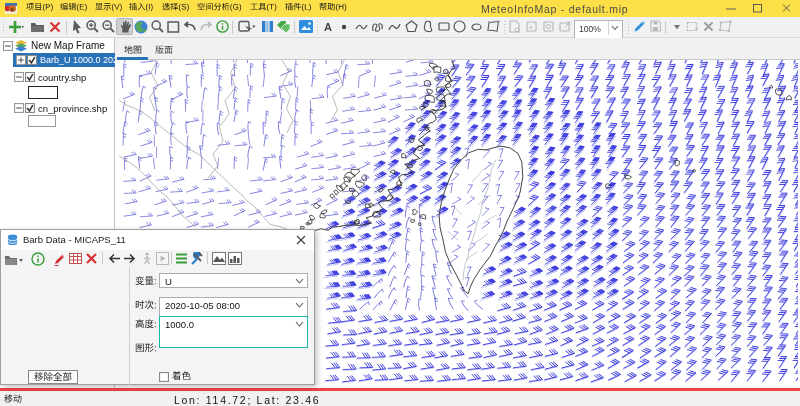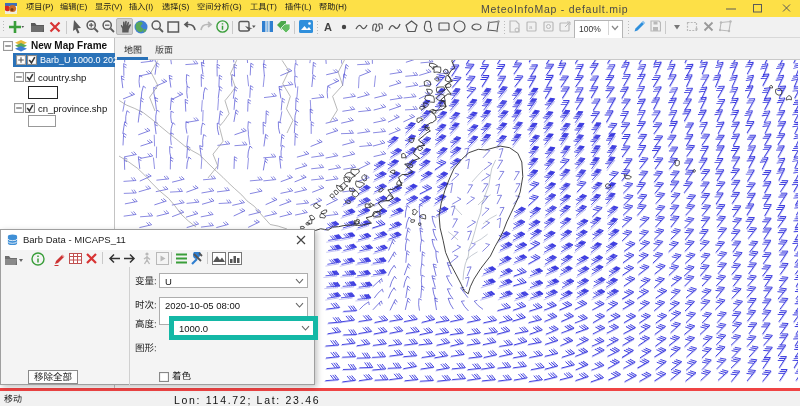--- a/index.html
+++ b/index.html
@@ -269,21 +269,21 @@
 <div id="leftpanel">
  <svg style="position:absolute;left:3px;top:3px" width="10" height="10" viewBox="0 0 9 9">
       <rect x="0.5" y="0.5" width="8" height="8" fill="#fff" stroke="#999"></rect>
       <path d="M2,4.5 h5" stroke="#555"></path>
     </svg>
     <svg style="position:absolute;left:14px;top:2px" width="14" height="12" viewBox="0 0 14 12">
       <path d="M7,0 L13,2.8 7,5.6 1,2.8z" fill="#e8b93c"></path>
       <path d="M7,3 L13,5.8 7,8.6 1,5.8z" fill="#58a85a"></path>
       <path d="M7,6 L13,8.8 7,11.6 1,8.8z" fill="#3f7fd6"></path>
     </svg>
-    <span style="position:absolute;left:31px;top:2px;font-weight:bold;font-size:10px;color:#111;white-space:nowrap">New Map Frame</span>
+    <span style="position:absolute;left:31px;top:2px;font-weight:normal;font-size:10px;color:#111;white-space:nowrap">New Map Frame</span>
  <div style="position:absolute;left:13px;top:15px;width:102px;height:14px;background:#2a72b8"></div>
  <svg style="position:absolute;left:16px;top:17px" width="10" height="10" viewBox="0 0 9 9">
       <rect x="0.5" y="0.5" width="8" height="8" fill="#fff" stroke="#999"></rect>
       <path d="M2,4.5 h5 M4.5,2 v5" stroke="#555"></path>
     </svg>
     <svg style="position:absolute;left:27px;top:17px" width="10" height="10" viewBox="0 0 9 9">
       <rect x="0.5" y="0.5" width="8" height="8" fill="#fff" stroke="#888"></rect>
       <path d="M2,4.5 l2,2.5 3,-5" stroke="#333" stroke-width="1.4" fill="none"></path>
     </svg>
     <span style="position:absolute;left:40px;top:17px;font-size:9px;color:#fff;white-space:nowrap;width:75px;overflow:hidden;display:inline-block">Barb_U 1000.0 2020-1</span>
@@ -1555,21 +1555,21 @@
 <span style="position:absolute;left:5px;top:2px;font-size:9.5px;color:#111;white-space:nowrap">2020-10-05 08:00</span>
 <svg style="position:absolute;right:3px;top:4px" width="9" height="7">
         <path d="M1,1.2 L4.5,5 L8,1.2" stroke="#666" fill="none" stroke-width="1.1"></path>
       </svg>
     </div>
   <svg style="position:absolute;left:134px;top:89px" width="27" height="12" viewBox="0 0 27 12">
       <path transform="translate(0.00,8.20) scale(0.009500,-0.009500)" d="M286 559H719V468H286ZM211 614V413H797V614ZM441 826 470 736H59V670H937V736H553C542 768 527 810 513 843ZM96 357V-79H168V294H830V-1C830 -12 825 -16 813 -16C801 -16 754 -17 711 -15C720 -31 731 -54 735 -72C799 -72 842 -72 869 -63C896 -53 905 -37 905 0V357ZM281 235V-21H352V29H706V235ZM352 179H638V85H352Z" fill="#222"></path>
       <path transform="translate(9.50,8.20) scale(0.009500,-0.009500)" d="M386 644V557H225V495H386V329H775V495H937V557H775V644H701V557H458V644ZM701 495V389H458V495ZM757 203C713 151 651 110 579 78C508 111 450 153 408 203ZM239 265V203H369L335 189C376 133 431 86 497 47C403 17 298 -1 192 -10C203 -27 217 -56 222 -74C347 -60 469 -35 576 7C675 -37 792 -65 918 -80C927 -61 946 -31 962 -15C852 -5 749 15 660 46C748 93 821 157 867 243L820 268L807 265ZM473 827C487 801 502 769 513 741H126V468C126 319 119 105 37 -46C56 -52 89 -68 104 -80C188 78 201 309 201 469V670H948V741H598C586 773 566 813 548 845Z" fill="#222"></path>
       <path transform="translate(19.00,8.20) scale(0.004639,-0.004639)" d="M187 875V1082H382V875ZM187 0V207H382V0Z" fill="#222"></path>
     </svg>
-    <div style="position:absolute;left:168px;top:86px;width:149px;height:24px;background:#fff;border:5px solid #14b8a6">
+    <div style="position:absolute;left:158px;top:86px;width:149px;height:32px;background:#fff;border:1px solid #14b8a6">
 <span style="position:absolute;left:5px;top:2px;font-size:9.5px;color:#111;white-space:nowrap">1000.0</span>
 <svg style="position:absolute;right:3px;top:4px" width="9" height="7">
         <path d="M1,1.2 L4.5,5 L8,1.2" stroke="#666" fill="none" stroke-width="1.1"></path>
       </svg>
     </div>
   <svg style="position:absolute;left:134px;top:113px" width="27" height="12" viewBox="0 0 27 12">
       <path transform="translate(0.00,8.20) scale(0.009500,-0.009500)" d="M375 279C455 262 557 227 613 199L644 250C588 276 487 309 407 325ZM275 152C413 135 586 95 682 61L715 117C618 149 445 188 310 203ZM84 796V-80H156V-38H842V-80H917V796ZM156 29V728H842V29ZM414 708C364 626 278 548 192 497C208 487 234 464 245 452C275 472 306 496 337 523C367 491 404 461 444 434C359 394 263 364 174 346C187 332 203 303 210 285C308 308 413 345 508 396C591 351 686 317 781 296C790 314 809 340 823 353C735 369 647 396 569 432C644 481 707 538 749 606L706 631L695 628H436C451 647 465 666 477 686ZM378 563 385 570H644C608 531 560 496 506 465C455 494 411 527 378 563Z" fill="#222"></path>
       <path transform="translate(9.50,8.20) scale(0.009500,-0.009500)" d="M846 824C784 743 670 658 574 610C593 596 615 574 628 557C730 613 842 703 916 795ZM875 548C808 461 687 371 584 319C603 304 625 281 638 266C745 325 866 422 943 520ZM898 278C823 153 681 42 532 -19C552 -35 574 -61 586 -79C740 -8 883 111 968 250ZM404 708V449H243V708ZM41 449V379H171C167 230 145 83 37 -36C55 -46 81 -70 93 -86C213 45 238 211 242 379H404V-79H478V379H586V449H478V708H573V778H58V708H172V449Z" fill="#222"></path>
       <path transform="translate(19.00,8.20) scale(0.004639,-0.004639)" d="M187 875V1082H382V875ZM187 0V207H382V0Z" fill="#222"></path>
     </svg>

